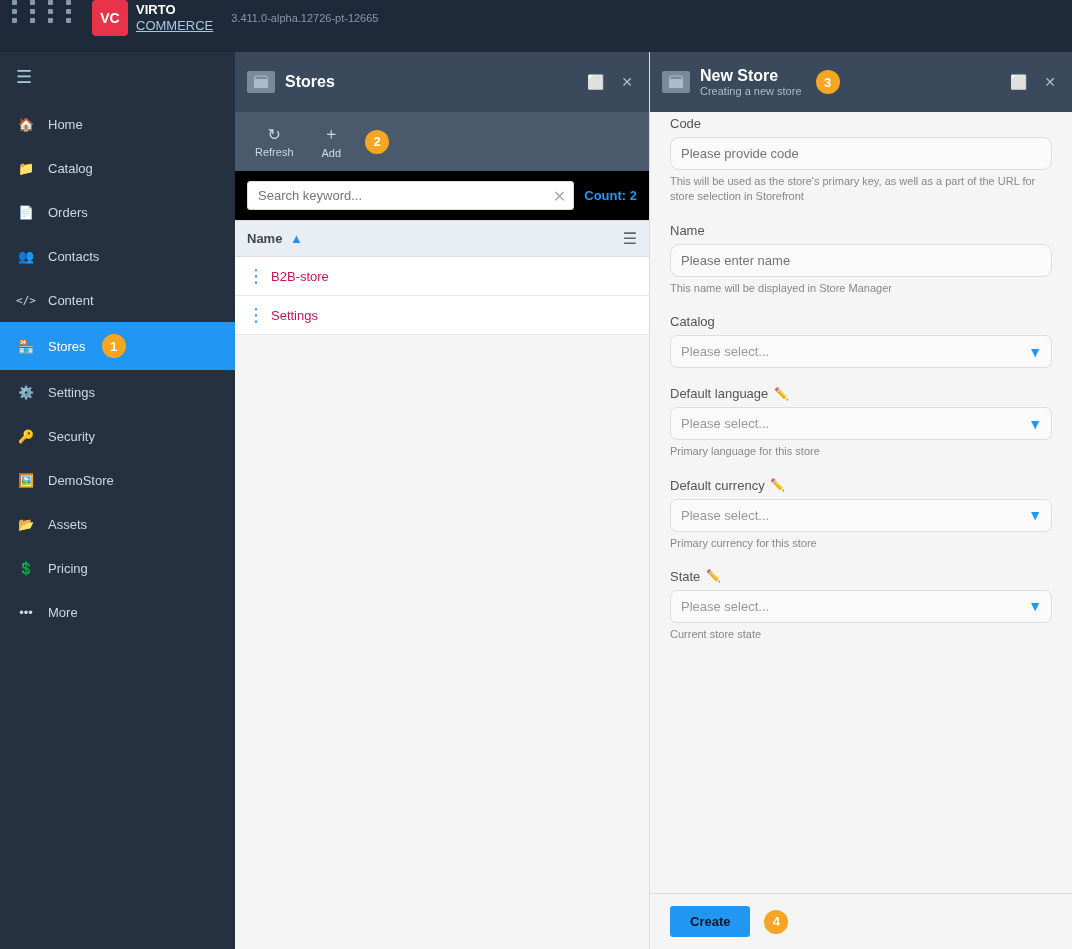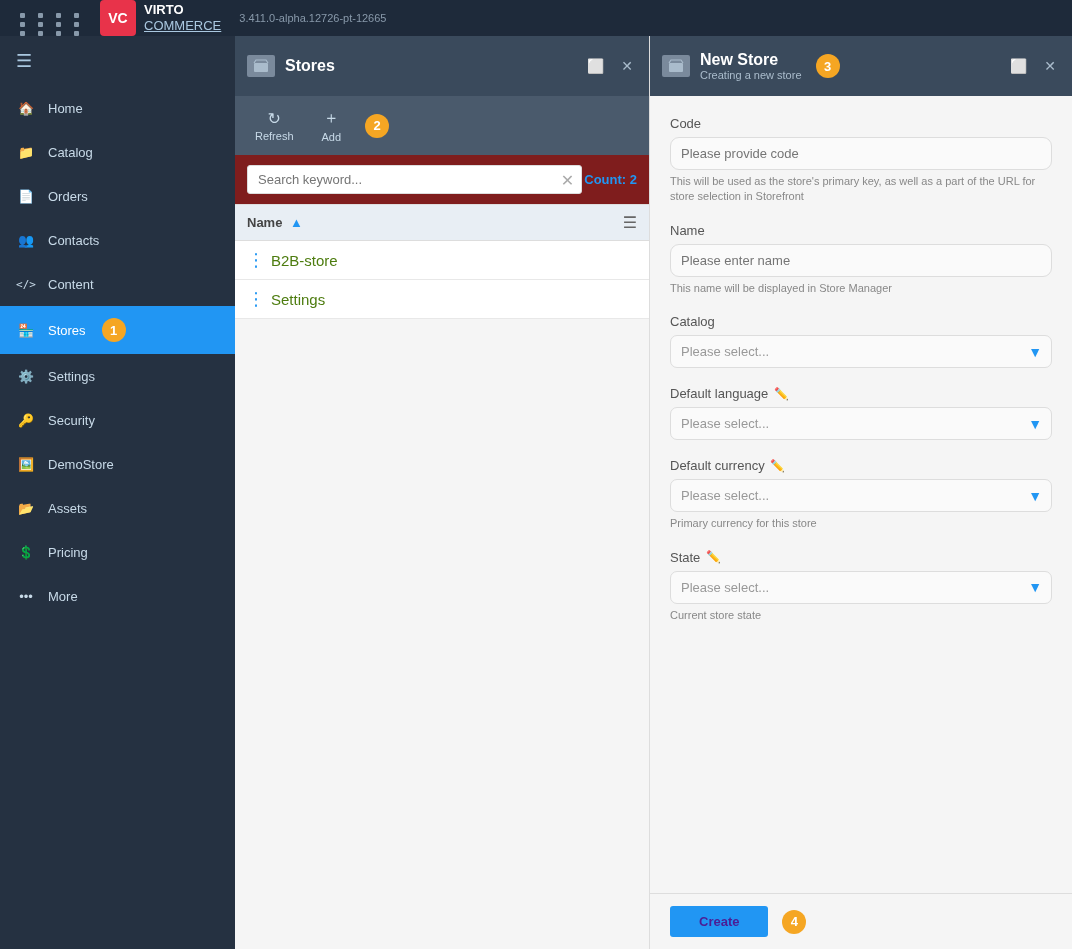--- a/index.html
+++ b/index.html
@@ -1,24 +1,24 @@
 <!DOCTYPE html>
 <html><head>
   <meta charset="utf-8">
   <style>
     * { box-sizing: border-box; margin: 0; padding: 0; }
     body { font-family: 'Segoe UI', Arial, sans-serif; font-size: 13px; background: #1a2332; color: #333; display: flex; flex-direction: column; height: 949px; overflow: hidden; }
 
     
     .topbar {
       background: #1e2a3a;
-      height: 36px;
-      display: flex;
-      align-items: flex-end;
-      padding: 0 20px;
+      height: 52px;
+      display: flex;
+      align-items: flex-start;
+      padding: 0 12px;
       flex-shrink: 0;
     }
     .topbar-grid {
       display: grid;
       grid-template-columns: repeat(4, 14px);
       gap: 4px;
       margin-right: 12px;
     }
     .topbar-grid span {
       width: 5px; height: 5px;
@@ -183,24 +183,24 @@
       cursor: pointer;
       font-size: 11px;
       padding: 4px 8px;
       border-radius: 3px;
     }
     .toolbar-btn .icon { font-size: 16px; }
 
     
     .search-bar {
       padding: 10px 12px;
-      background: #7f1d1d;
-      display: flex;
-      align-items: center;
-      gap: 2px;
+      background: #000000;
+      display: flex;
+      align-items: center;
+      gap: 10px;
       flex-shrink: 0;
       justify-content: flex-end;
     }
     .search-input-wrap {
       flex: 1;
       position: relative;
     }
     .search-input {
       width: 100%;
       padding: 6px 32px 6px 10px;
@@ -253,29 +253,29 @@
       cursor: pointer;
       gap: 8px;
     }
     .row-dots {
       color: #2196f3;
       font-size: 18px;
       letter-spacing: -2px;
       line-height: 1;
     }
     .row-name {
-      color: #4d7c0f;
-      font-size: 15px;
+      color: #be185d;
+      font-size: 13px;
     }
 
     
     .form-area {
       flex: 1;
       overflow-y: auto;
-      padding: 20px 20px;
+      padding: 4px 20px;
     }
     .form-group {
       margin-bottom: 18px;
     }
     .form-label {
       font-size: 13px;
       color: #555;
       margin-bottom: 6px;
       display: flex;
       align-items: center;
@@ -332,23 +332,23 @@
       background: #f5f5f5;
       border-top: 1px solid #ddd;
       padding: 12px 20px;
       display: flex;
       align-items: center;
       gap: 10px;
       flex-shrink: 0;
     }
     .btn-create {
       background: #2196f3;
-      color: #4c1d95;
+      color: #0f172a;
       border: none;
-      padding: 8px 29px;
+      padding: 8px 20px;
       border-radius: 3px;
       font-size: 13px;
       cursor: pointer;
       font-weight: 600;
     }
 
     
     .store-box-icon {
       width: 28px; height: 22px;
       background: #7a8a9c;
@@ -551,20 +551,21 @@
           <div class="form-label">
             <span>Default language</span>
             <span class="edit-icon">✏️</span>
           </div>
           <div class="form-select-wrap">
             <select class="form-select">
               <option value="">Please select...</option>
             </select>
             <span class="select-arrow">▼</span>
           </div>
+          <div class="form-hint">Primary language for this store</div>
         </div>
 
         <div class="form-group">
           <div class="form-label">
             <span>Default currency</span>
             <span class="edit-icon">✏️</span>
           </div>
           <div class="form-select-wrap">
             <select class="form-select">
               <option value="">Please select...</option>

